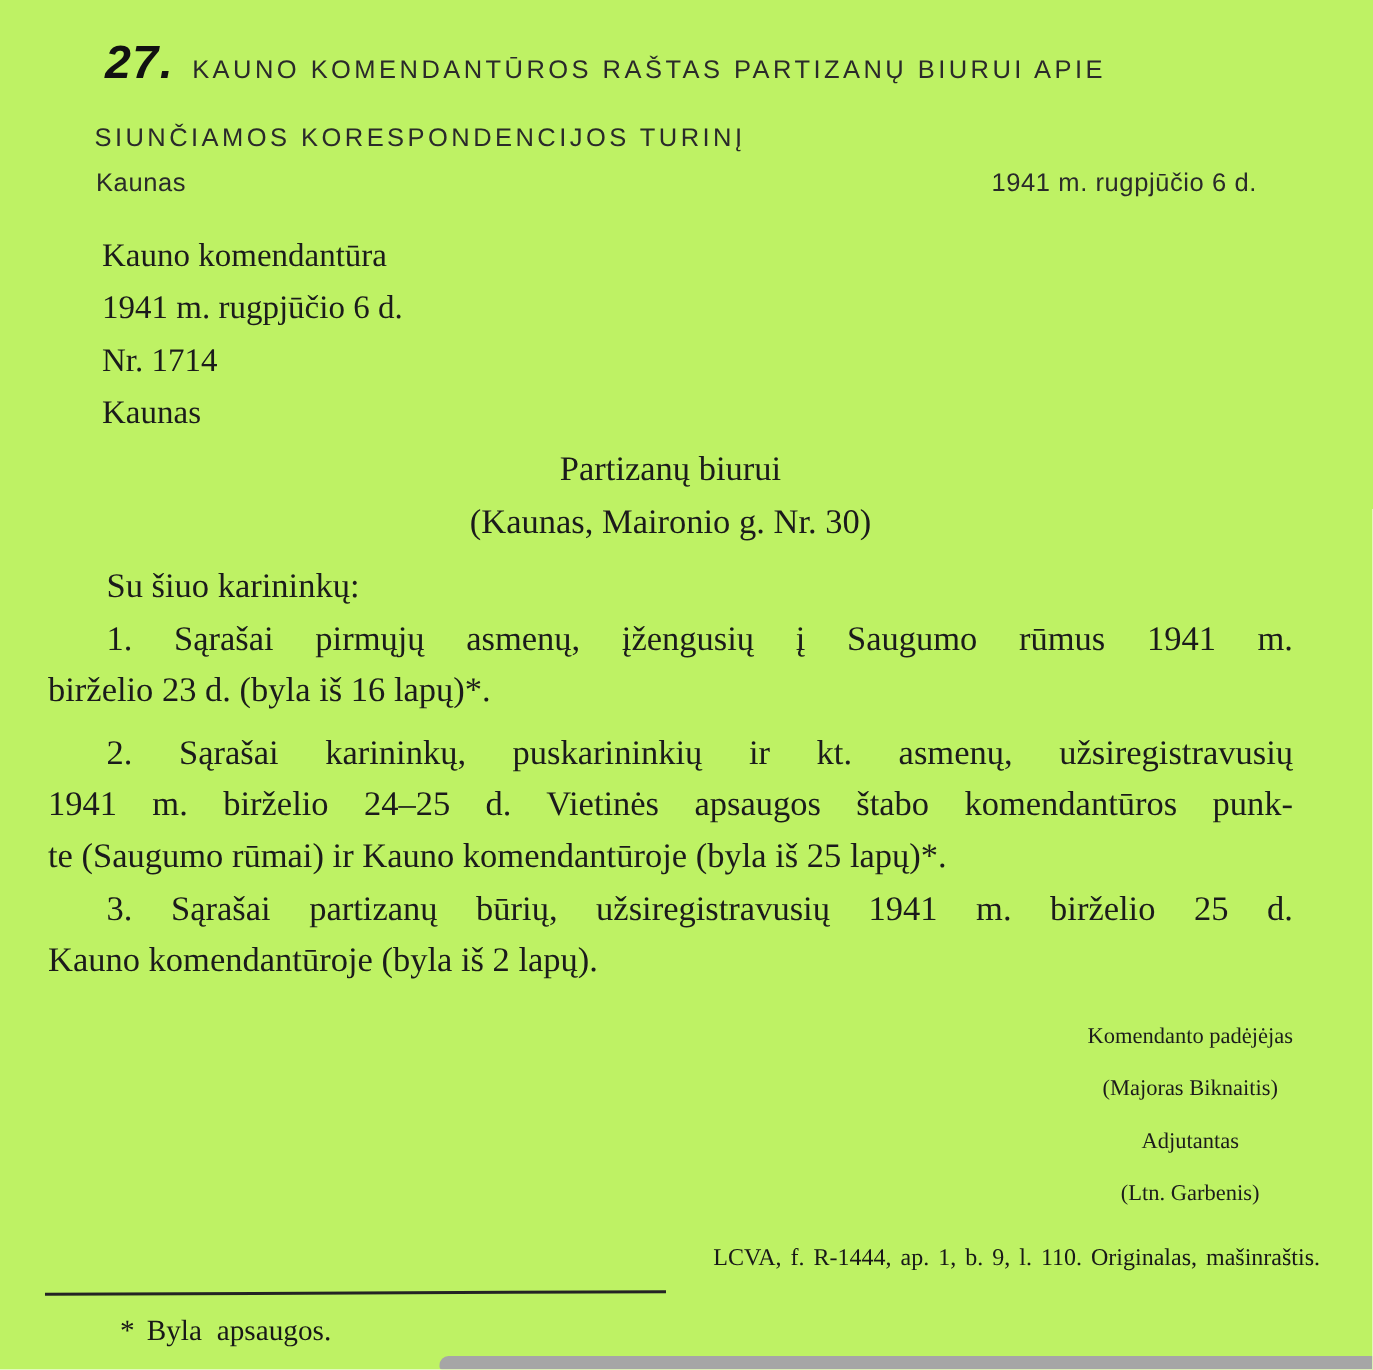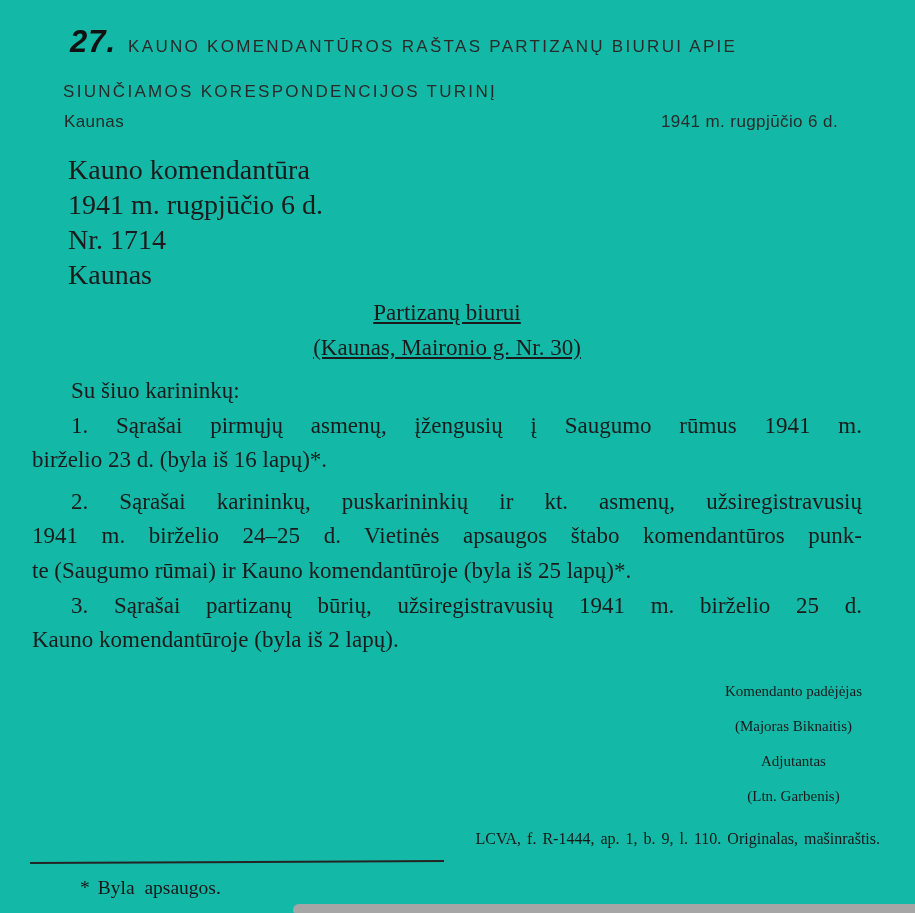--- a/index.html
+++ b/index.html
@@ -1,20 +1,20 @@
 <!DOCTYPE html>
 <html><head>
 <meta charset="utf-8">
 <style>
   html, body { margin: 0; padding: 0; background: #ffffff; }
   .page {
     position: relative;
     width: 915px;
     height: 913px;
-    background: #14b8a6;
+    background: #bef264;
     overflow: hidden;
     font-family: "Liberation Serif", "DejaVu Serif", serif;
     color: #1b1b1b;
   }
 
   
   .header-line1 {
     position: absolute;
     left: 70px;
     top: 24px;
@@ -53,34 +53,33 @@
     font-size: 17px;
     letter-spacing: 0.4px;
     color: #2a2a2a;
   }
 
   
   .sender {
     position: absolute;
     left: 68px;
     top: 152px;
-    font-size: 28px;
+    font-size: 22px;
     line-height: 35px;
   }
 
   
   .recipient {
     position: absolute;
     left: 32px;
     top: 295px;
     width: 830px;
     text-align: center;
     font-size: 23px;
     line-height: 35px;
-    text-decoration: underline;
   }
 
   
   .body-text {
     position: absolute;
     left: 32px;
     top: 374px;
     width: 830px;
     font-size: 23px;
     line-height: 34.6px;

